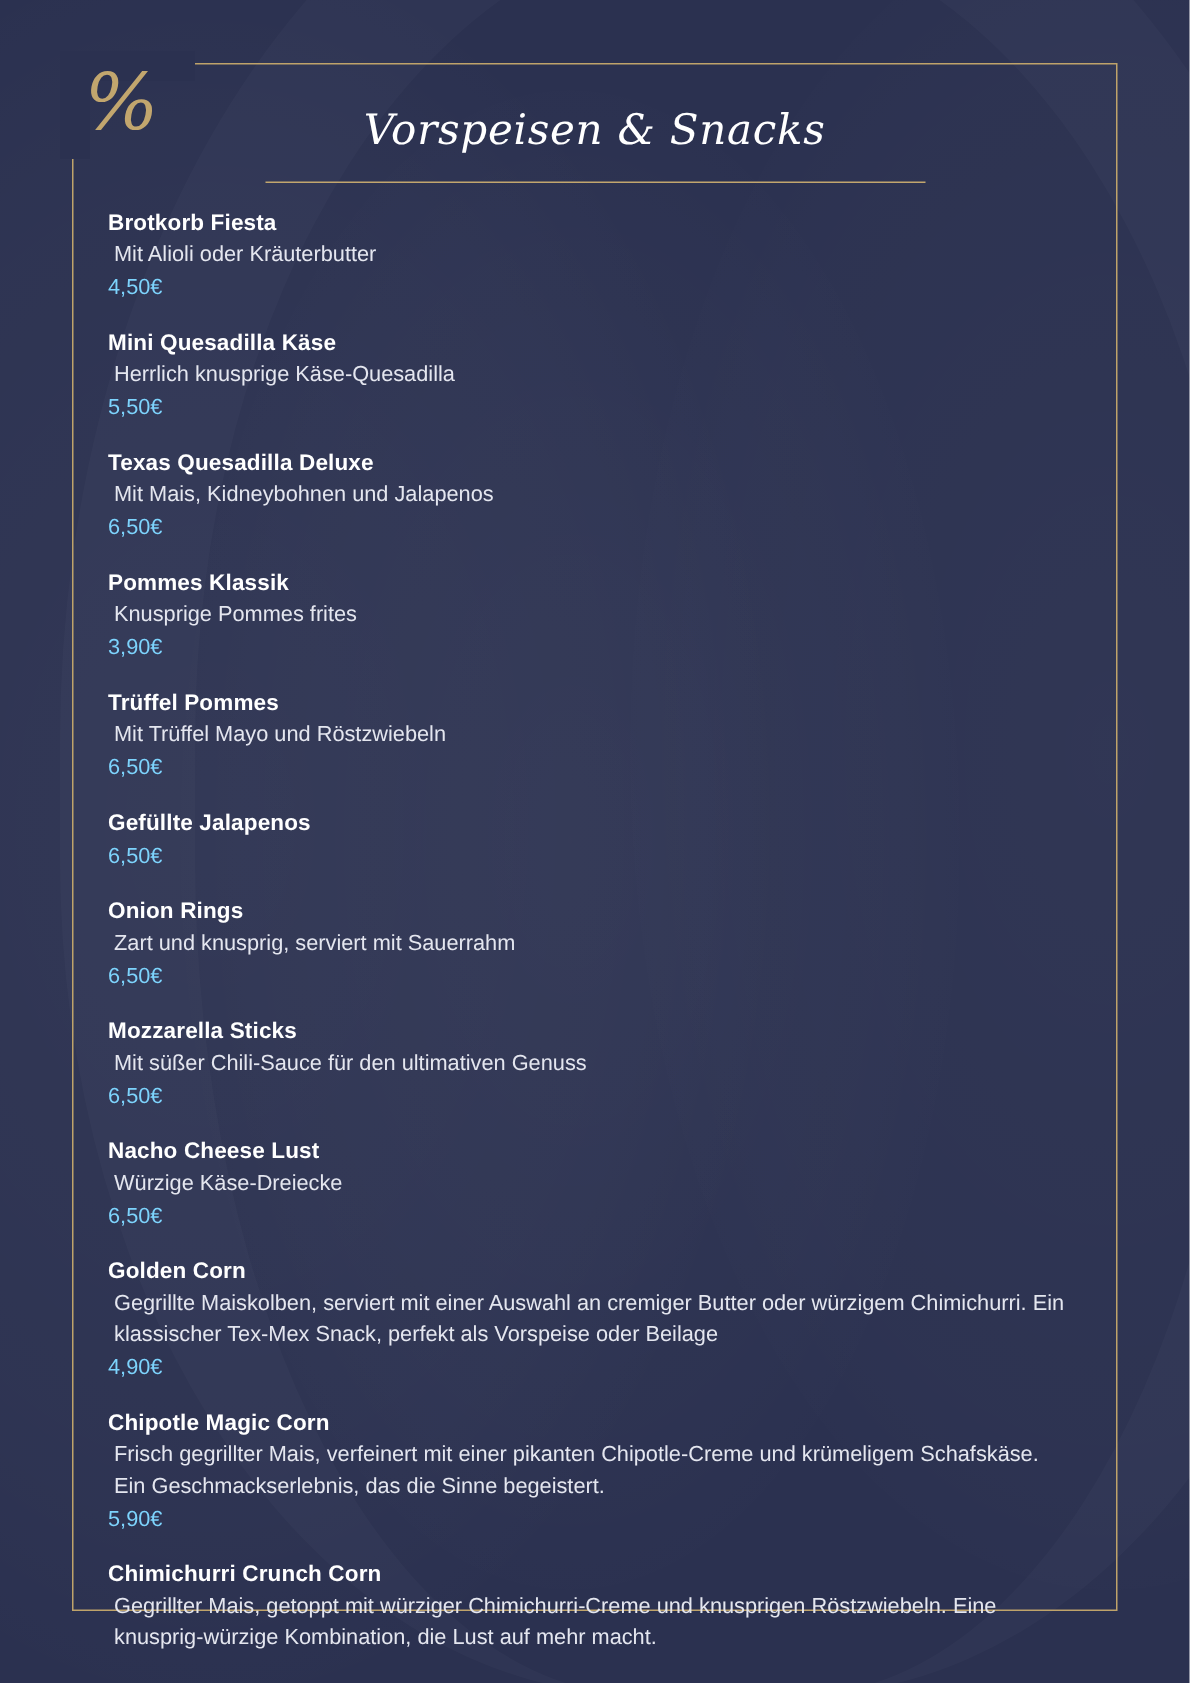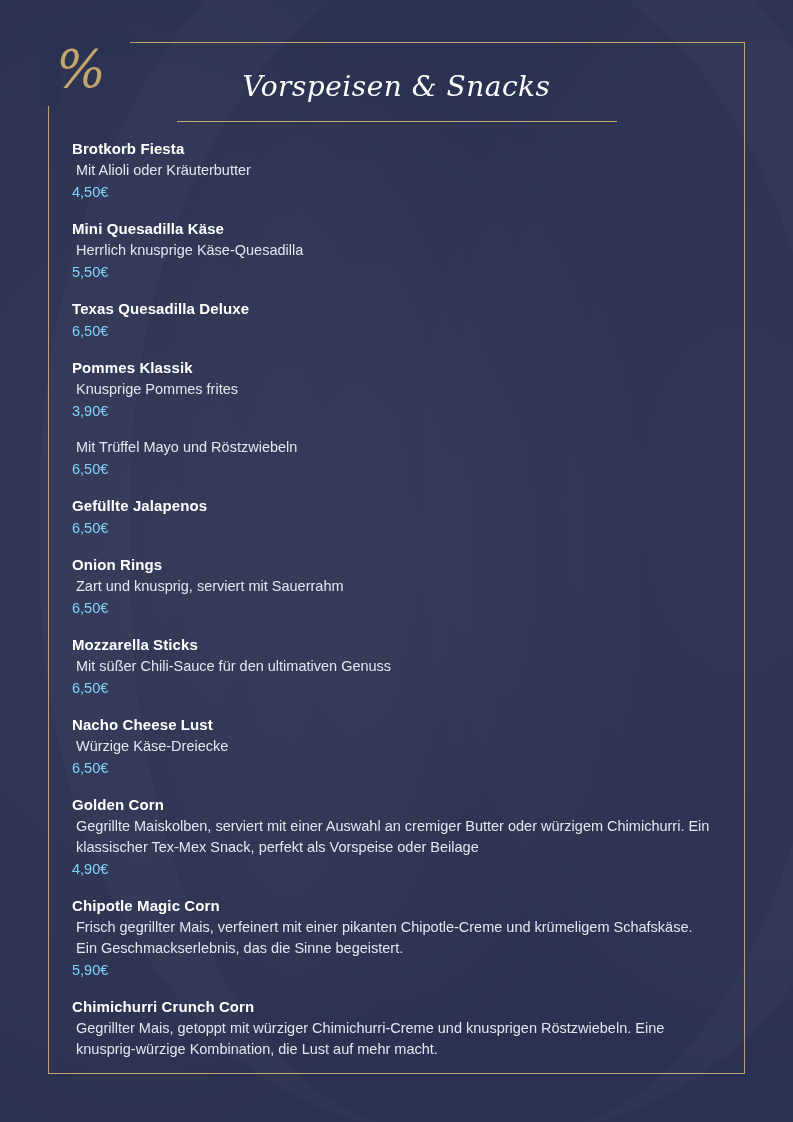--- a/index.html
+++ b/index.html
@@ -185,28 +185,30 @@
         <div class="item-desc">Mit Alioli oder Kräuterbutter</div>
         <div class="item-price">4,50€</div>
       </div>
       <div class="item">
         <div class="item-name">Mini Quesadilla Käse</div>
         <div class="item-desc">Herrlich knusprige Käse-Quesadilla</div>
         <div class="item-price">5,50€</div>
       </div>
       <div class="item">
         <div class="item-name">Texas Quesadilla Deluxe</div>
+        <div class="item-desc">Mit Mais, Kidneybohnen und Jalapenos</div>
         <div class="item-price">6,50€</div>
       </div>
       <div class="item">
         <div class="item-name">Pommes Klassik</div>
         <div class="item-desc">Knusprige Pommes frites</div>
         <div class="item-price">3,90€</div>
       </div>
       <div class="item">
+        <div class="item-name">Trüffel Pommes</div>
         <div class="item-desc">Mit Trüffel Mayo und Röstzwiebeln</div>
         <div class="item-price">6,50€</div>
       </div>
       <div class="item">
         <div class="item-name">Gefüllte Jalapenos</div>
         <div class="item-price">6,50€</div>
       </div>
       <div class="item">
         <div class="item-name">Onion Rings</div>
         <div class="item-desc">Zart und knusprig, serviert mit Sauerrahm</div>

